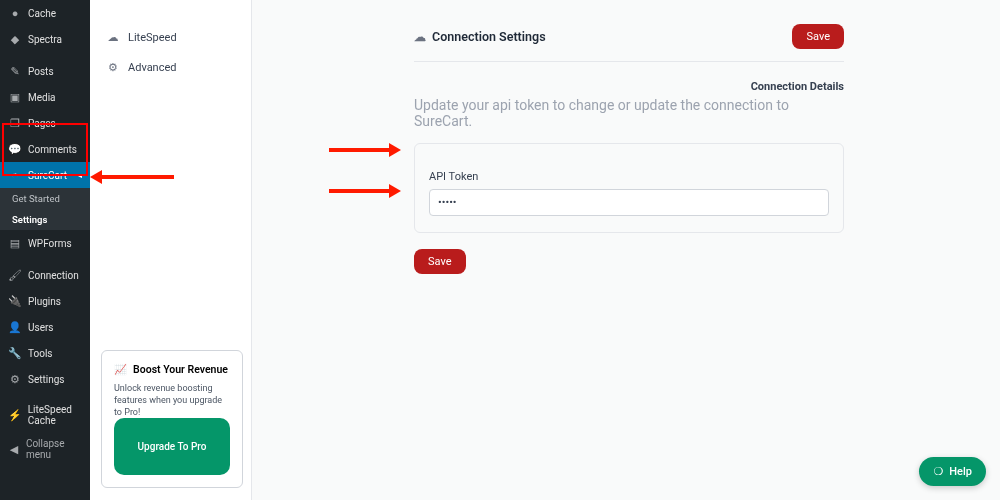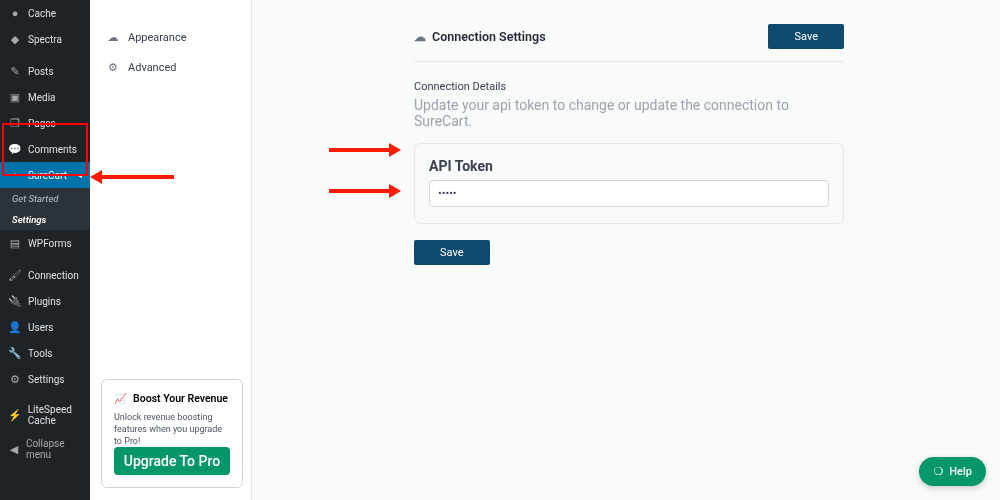--- a/index.html
+++ b/index.html
@@ -4,44 +4,44 @@
 <style>
   * { box-sizing: border-box; margin: 0; padding: 0; font-family: -apple-system, BlinkMacSystemFont, "Segoe UI", Roboto, sans-serif; }
   body { width: 1000px; height: 500px; overflow: hidden; background: #fff; display: flex; position: relative; }
 
   
   .wp-side { width: 90px; background: #1d2327; color: #f0f0f1; font-size: 10px; display:flex; flex-direction:column; }
   .wp-item { display:flex; align-items:center; gap:6px; padding:6px 8px; color:#e0e0e0; cursor:pointer; position:relative; }
   .wp-item .ic { width:14px; height:14px; display:flex; align-items:center; justify-content:center; font-size:11px; color:#a7aaad;}
   .wp-item.bright .ic, .wp-item.bright span { color:#fff;}
   .wp-item.open { background:#0073aa; color:#fff; }
-  .wp-sub { background:#2c3338;font-style:italic; }
+  .wp-sub { background:#2c3338; }
   .wp-sub .sub-item { padding:5px 8px 5px 12px; font-size:9.5px; color:#bfc3c7; cursor:pointer;}
   .wp-sub .sub-item.active { color:#fff; font-weight:600; }
   .surecart-hi { position:absolute; top:123px; left:2px; width:86px; height:53px; border:2px solid #ff0000; pointer-events:none; }
 
   
   .sec-col { width:162px; border-right:1px solid #e5e7eb; background:#fff; padding:22px 0; }
   .sec-item { display:flex; align-items:center; gap:8px; padding:8px 16px; font-size:11px; color:#374151; cursor:pointer; }
   .sec-item .sic { width:14px; height:14px; color:#6b7280; display:flex;align-items:center;justify-content:center;}
   .upsell { position:absolute; left:101px; bottom:12px; width:142px; border:1px solid #d1d5db; border-radius:6px; padding:12px; }
   .upsell h4 { font-size:10.5px; font-weight:600; display:flex; align-items:center; gap:6px; margin-bottom:6px;}
   .upsell p { font-size:9px; color:#4b5563; line-height:1.35; margin-bottom:0;}
-  .upsell button { width:100%; background:#059669; color:#fff; border:none; border-radius:4px; padding:6px 0; font-size:14px; font-weight:500; cursor:pointer;}
+  .upsell button { width:100%; background:#059669; color:#fff; border:none; border-radius:10px; padding:23px 0; font-size:10px; font-weight:500; cursor:pointer;}
 
   
   .main { flex:1; background:#f9fafa; padding:24px 0; }
   .card-wrap { width:430px; margin-left:162px; }
   .headrow { display:flex; align-items:center; justify-content:space-between; border-bottom:1px solid #e5e7eb; padding-bottom:12px; margin-bottom:18px;}
   .headrow h2 { font-size:12.5px; font-weight:600; display:flex; align-items:center; gap:6px; color:#1f2937;}
-  .btn-green { background:#0c4a6e; color:#fff; border:none; border-radius:2px; padding:6px 26px; font-size:11px; cursor:pointer;}
-  .sect-title { font-size:11px; font-weight:400; color:#374151; margin-bottom:4px;}
+  .btn-green { background:#b91c1c; color:#fff; border:none; border-radius:8px; padding:6px 14px; font-size:11px; cursor:pointer;}
+  .sect-title { font-size:11px; font-weight:700; color:#374151; margin-bottom:4px;text-align:right;}
   .sect-desc { font-size:14px; color:#9ca3af; margin-bottom:14px;}
   .fieldbox { border:1px solid #e5e7eb; border-radius:6px; padding:14px 14px 16px 14px; margin-bottom:16px;}
-  .fieldbox label { font-size:14px; font-weight:700; color:#374151; display:block; margin-bottom:6px;}
+  .fieldbox label { font-size:11px; font-weight:400; color:#374151; display:block; margin-bottom:6px;margin-top:12px;}
   .fieldbox input { width:100%; border:1px solid #d1d5db; border-radius:4px; padding:6px 8px; font-size:11px; color:#374151;}
   
   
   .arrow { position:absolute; display:flex; align-items:center; }
   .arrow .shaft { height:4px; background:#ff1a00; }
   .arrow .headR { width:0;height:0;border-top:7px solid transparent;border-bottom:7px solid transparent;border-right:12px solid #ff1a00;}
   .arrow .headL { width:0;height:0;border-top:7px solid transparent;border-bottom:7px solid transparent;border-left:12px solid #ff1a00;}
 
   
   .help { position:absolute; right:14px; bottom:14px; background:#059669; color:#fff; border-radius:999px; padding:8px 14px; display:flex; align-items:center; gap:6px; font-size:11px; font-weight:500; box-shadow:0 2px 6px rgba(0,0,0,.2); cursor:pointer;}
@@ -116,21 +116,21 @@
     </div>
   <div class="wp-item" style="color:#a7aaad">
       <span class="ic">◀</span>
       <span>Collapse menu</span>
     </div>
 </div>
 
 <div class="sec-col">
   <div class="sec-item">
     <span class="sic">☁</span>
-    <span>Appearance</span>
+    <span>LiteSpeed</span>
   </div>
   <div class="sec-item">
     <span class="sic">⚙</span>
     <span>Advanced</span>
   </div>
 </div>
 
 <div class="main">
   <div class="card-wrap">
     <div class="headrow">

